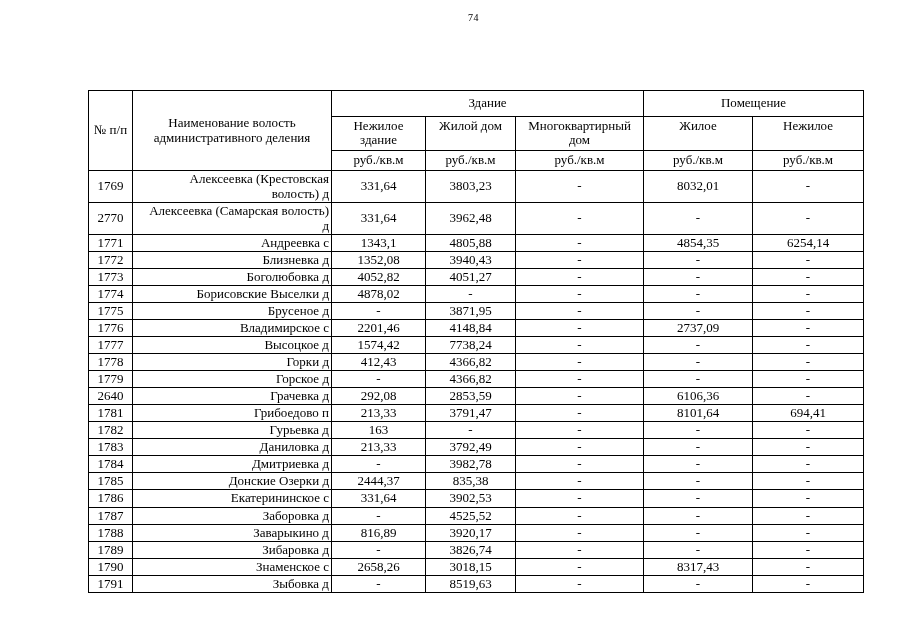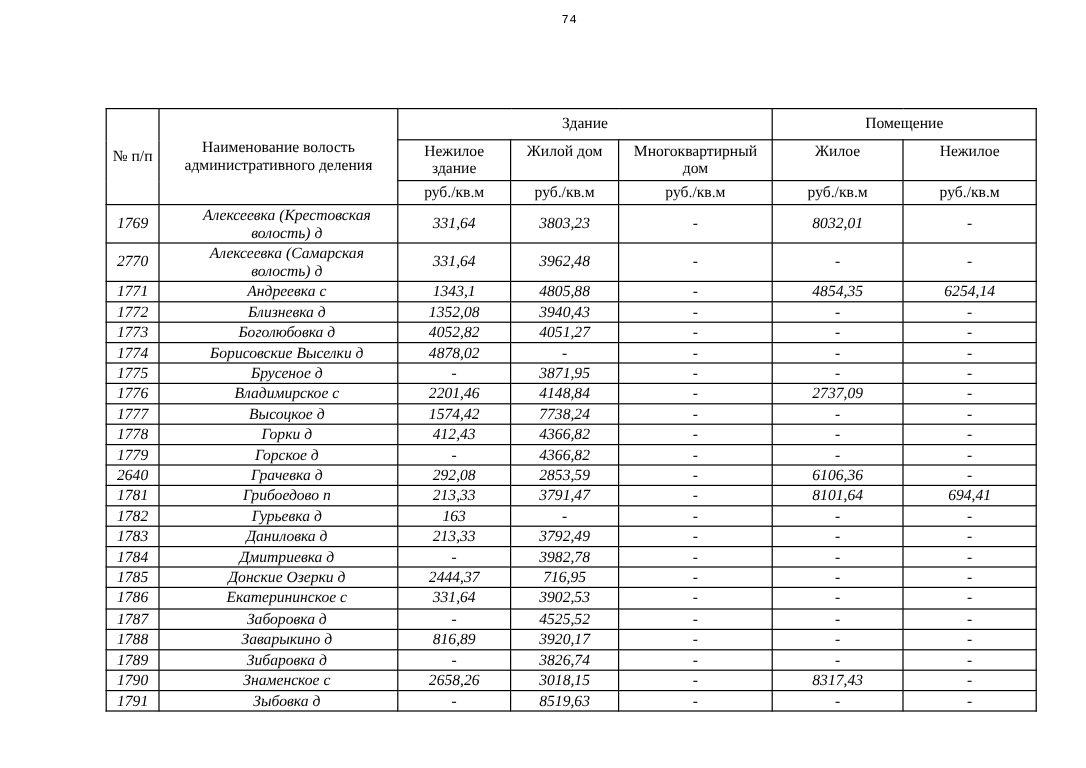--- a/index.html
+++ b/index.html
@@ -12,21 +12,20 @@
     color: #000;
     position: relative;
     overflow: hidden;
   }
   .page-num {
     position: absolute;
     top: 12px;
     left: 468px;
     font-size: 10px;
     letter-spacing: 0.5px;
-    font-family: Liberation Mono, monospace;
   }
   table.val {
     position: absolute;
     left: 88px;
     top: 90px;
     width: 775px;
     border-collapse: collapse;
     table-layout: fixed;
   }
   table.val th,
@@ -44,24 +43,24 @@
   thead tr.hr2 { height: 34px; }
   thead tr.hr3 { height: 20px; }
   th.span-head {
     vertical-align: top;
     padding-top: 4px;
   }
   tr.hr2 th {
     vertical-align: top;
     padding-top: 2px;
   }
-  tbody tr { height: 16px; font-style: italic; }
+  tbody tr { height: 16px; }
   tbody tr.tall { height: 32px; }
   tbody td.name {
-    text-align: center;
+    text-align: right;
     padding-left: 16px;
     padding-right: 2px;
   }
 </style>
 </head>
 <body>
 
 <div class="page-num">74</div>
 
 <table class="val">
@@ -238,21 +237,21 @@
         <td>-</td>
         <td>3982,78</td>
         <td>-</td>
         <td>-</td>
         <td>-</td>
       </tr>
       <tr>
         <td>1785</td>
         <td class="name">Донские Озерки д</td>
         <td>2444,37</td>
-        <td>716,95</td>
+        <td>835,38</td>
         <td>-</td>
         <td>-</td>
         <td>-</td>
       </tr>
       <tr>
         <td>1786</td>
         <td class="name">Екатерининское с</td>
         <td>331,64</td>
         <td>3902,53</td>
         <td>-</td>

